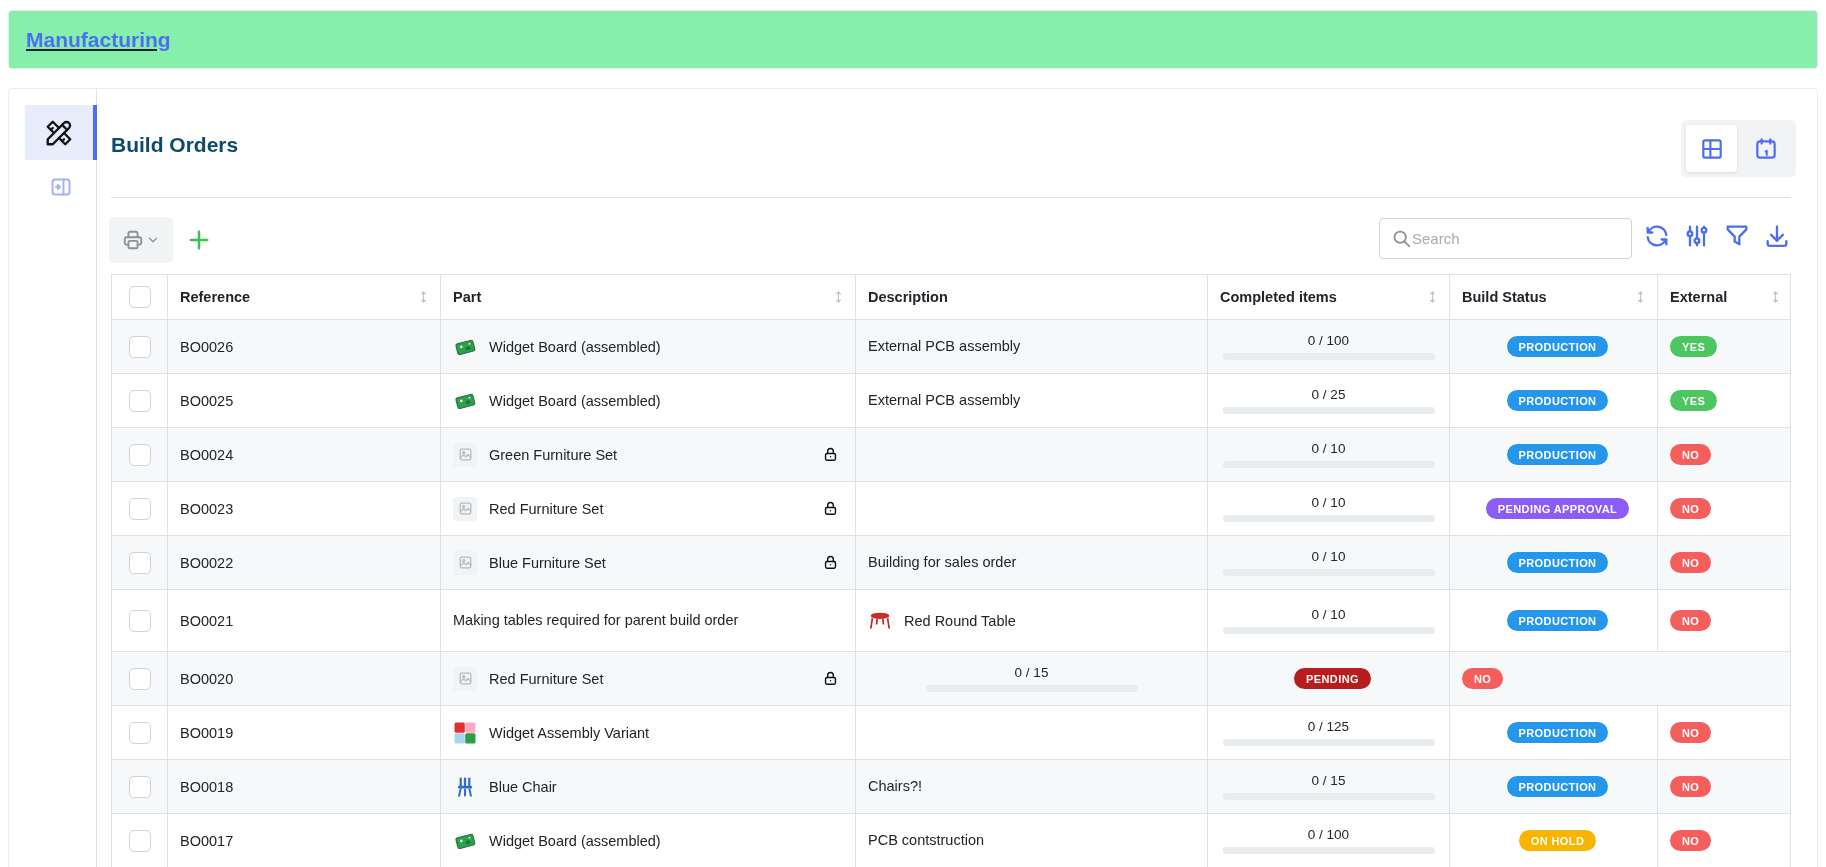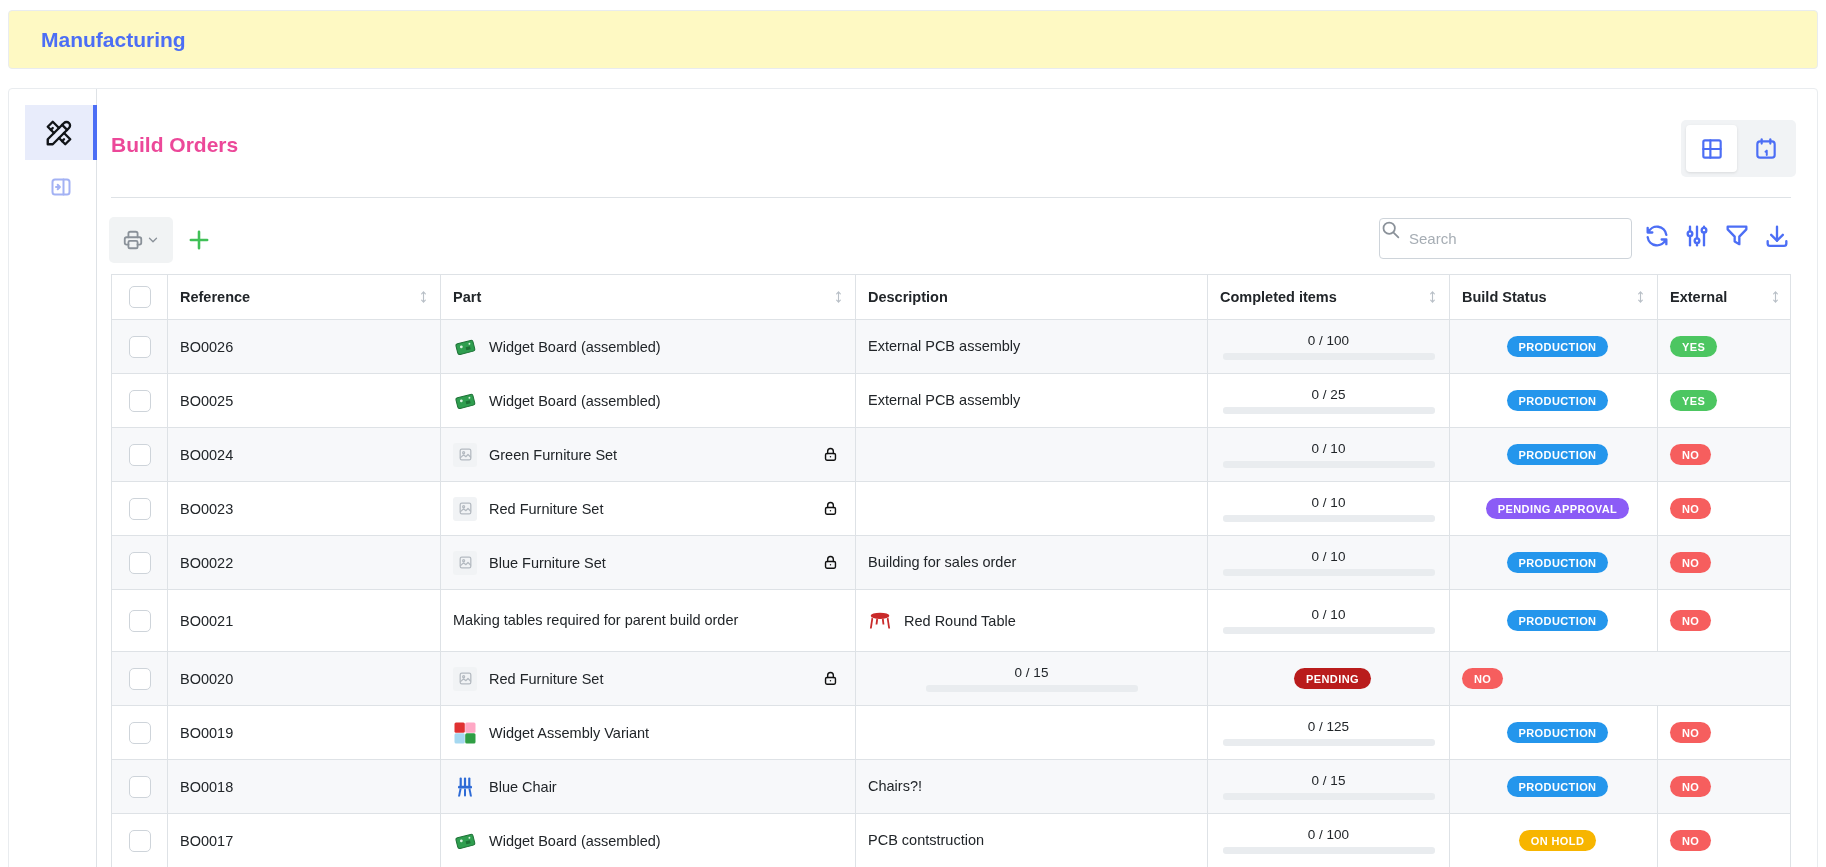--- a/index.html
+++ b/index.html
@@ -1,59 +1,59 @@
 <!DOCTYPE html>
 <html><head>
 <meta charset="utf-8">
 <style>
   * { margin:0; padding:0; box-sizing:border-box; }
   html,body { width:1826px; height:867px; background:#fff; overflow:hidden;
               font-family:"Liberation Sans", sans-serif; color:#212529; }
 
   
   .topbar { position:absolute; left:8px; top:10px; width:1810px; height:59px;
-            background:#fef9c3; border:1px solid #e9ecef; border-radius:4px;
-            display:flex; align-items:center; padding-left:32px; }
+            background:#86efac; border:1px solid #e9ecef; border-radius:4px;
+            display:flex; align-items:center; padding-left:17px;text-decoration:underline; }
   .topbar .app-title { font-size:21px; font-weight:700; color:#4c6ef5; }
 
   
   .card { position:absolute; left:8px; top:88px; width:1810px; height:790px;
           background:#fff; border:1px solid #e9ecef; border-radius:4px; }
 
   
   .sidebar { position:absolute; left:0; top:0; width:88px; height:100%;
              border-right:1px solid #dee2e6; }
   .side-item { margin:16px 0 0 16px; width:72px; height:55px;
                display:flex; align-items:center; justify-content:center; cursor:pointer; }
   .side-item.active { background:#e8ecfb; border-right:4px solid #4c6ef5; }
   .side-item.secondary { height:42px; margin-top:6px; }
 
   
   .page-title { position:absolute; left:102px; top:44px; font-size:21px;
-                font-weight:700; color:#ec4899; }
+                font-weight:700; color:#0c4a6e; }
   .view-toggle { position:absolute; left:1672px; top:31px; width:115px; height:57px;
                  background:#f1f3f5; border-radius:5px; display:flex;
                  align-items:center; justify-content:space-between; padding:5px; }
   .view-btn { width:51px; height:47px; display:flex; align-items:center;
               justify-content:center; border:none; background:transparent;
               border-radius:4px; cursor:pointer; color:#4c6ef5; }
   .view-btn.selected { background:#fff; box-shadow:0 1px 3px rgba(0,0,0,.10); }
 
   .panel-divider { position:absolute; left:102px; top:108px; width:1680px; height:0;
                    border-top:1px solid #dee2e6; }
 
   
   .print-group { position:absolute; left:100px; top:128px; width:64px; height:46px;
                  background:#f1f3f4; border-radius:5px; display:flex; align-items:center;
                  justify-content:center; gap:2px; color:#8a9199; cursor:pointer; }
   .add-btn { position:absolute; left:176px; top:137px; width:28px; height:28px;
              background:transparent; border:none; color:#40c057; cursor:pointer; }
   .search-box { position:absolute; left:1370px; top:129px; width:253px; height:41px;
                 border:1px solid #ced4da; border-radius:4px; background:#fff;
-                display:flex; gap:8px; }
+                display:flex; align-items:center; padding-left:11px; }
   .search-box input { border:none; outline:none; font-size:15px; width:190px;
                       font-family:"Liberation Sans",sans-serif; color:#343a40; }
   .search-box input::placeholder { color:#a6adb4; }
   .tool-icon { position:absolute; top:132px; width:30px; height:30px; color:#4c6ef5;
                background:transparent; border:none; cursor:pointer; }
 
   
   .table { position:absolute; left:102px; top:185px; width:1680px;
            border-left:1px solid #dee2e6; border-right:1px solid #dee2e6;
            border-top:1px solid #dee2e6; font-size:14.5px; }

